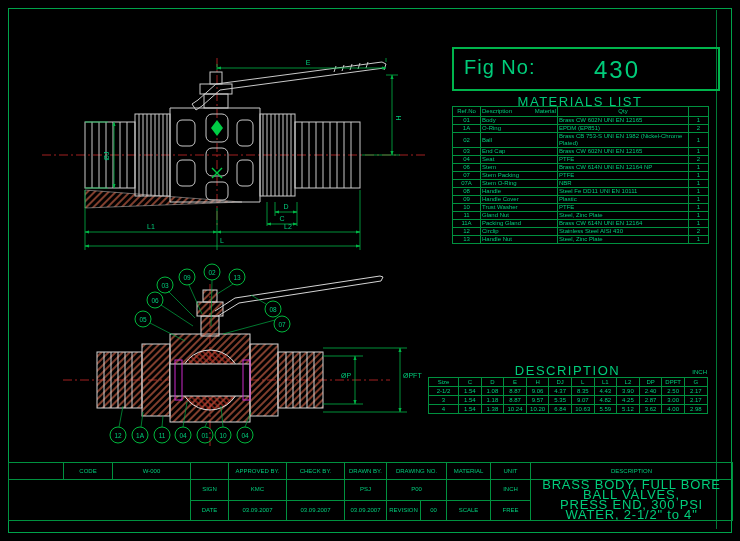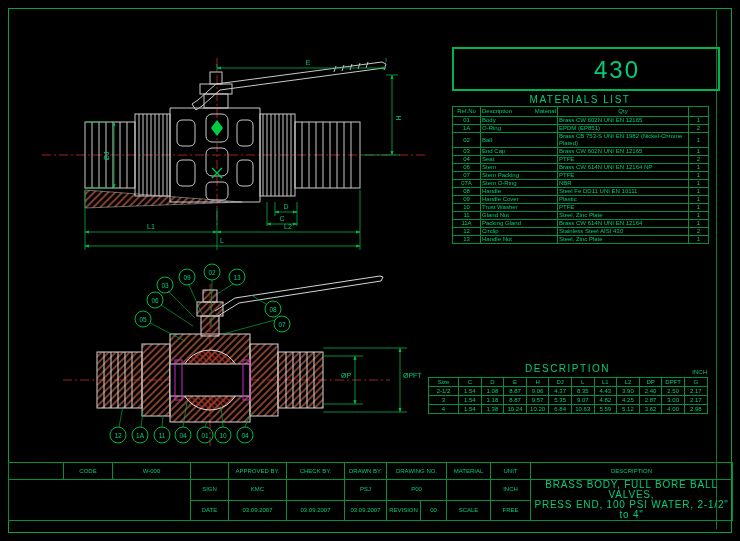--- a/index.html
+++ b/index.html
@@ -10,42 +10,43 @@
   .inner-right{left:716px;top:10px;width:1px;height:519px;background:#007a36;}
   
   .fig-box{left:452px;top:47px;width:264px;height:40px;border:2px solid #00b44c;}
   .fig-label{left:10px;top:7px;font-size:20px;letter-spacing:1px;}
   .fig-number{left:140px;top:7px;font-size:24px;letter-spacing:2px;}
   
   table{border-collapse:collapse;table-layout:fixed;}
   td,th{border:1px solid #00913f;font-size:6px;line-height:7px;font-weight:normal;
         color:#00cc7a;padding:0 1px;overflow:hidden;white-space:normal;}
   .c{text-align:center;} .l{text-align:left;}
-  .section-title{font-size:10px;letter-spacing:1.5px;text-align:center;}
+  .section-title{font-size:13px;letter-spacing:1.5px;text-align:center;}
   .mat-table{left:452px;top:106px;width:256px;}
   .mat-title{left:452px;top:94px;width:256px;}
   .mat-head td{height:9px;}
   .mat-head .split{display:flex;justify-content:space-between;}
   .dim-title{left:428px;top:363px;width:279px;}
   .inch-note{left:428px;top:369px;width:279px;font-size:6px;text-align:right;}
   .dim-table{left:428px;top:377px;width:279px;}
   .dim-table td,.dim-table th{height:8px;text-align:center;}
   
   .tb{left:8px;top:462px;width:724px;}
   .tb td{height:16px;text-align:center;vertical-align:middle;}
-  .tb .desc-cell{font-size:10px;line-height:10px;letter-spacing:.8px;}
+  .tb .desc-cell{font-size:13px;line-height:10px;letter-spacing:.8px;}
   svg text{font-family:"Liberation Sans",sans-serif;}
 </style>
 </head>
 <body>
 
 <div class="abs sheet-border"></div>
 <div class="abs inner-right"></div>
 
 <div class="abs fig-box">
+  <span class="abs fig-label">Fig No:</span>
   <span class="abs fig-number">430</span>
 </div>
 
 <div class="abs mat-title section-title">MATERIALS LIST</div>
 <table class="abs mat-table">
   <colgroup>
       <col style="width:28px">
       <col style="width:77px">
       <col style="width:131px">
       <col style="width:20px">
@@ -461,21 +462,21 @@
     <td colspan="3" rowspan="2"></td>
     <td>SIGN</td>
     <td>KMC</td>
     <td></td>
     <td>PSJ</td>
     <td colspan="2">P00</td>
     <td></td>
     <td>INCH</td>
     <td rowspan="2" class="desc-cell">
       <div>BRASS BODY, FULL BORE BALL VALVES,</div>
-      <div>PRESS END, 100 PSI WATER, 2-1/2" to 4"</div>
+      <div>PRESS END, 300 PSI WATER, 2-1/2" to 4"</div>
     </td>
   </tr>
   <tr>
     <td>DATE</td>
     <td>03.09.2007</td>
     <td>03.09.2007</td>
     <td>03.09.2007</td>
     <td>REVISION</td>
     <td>00</td>
     <td>SCALE</td>

